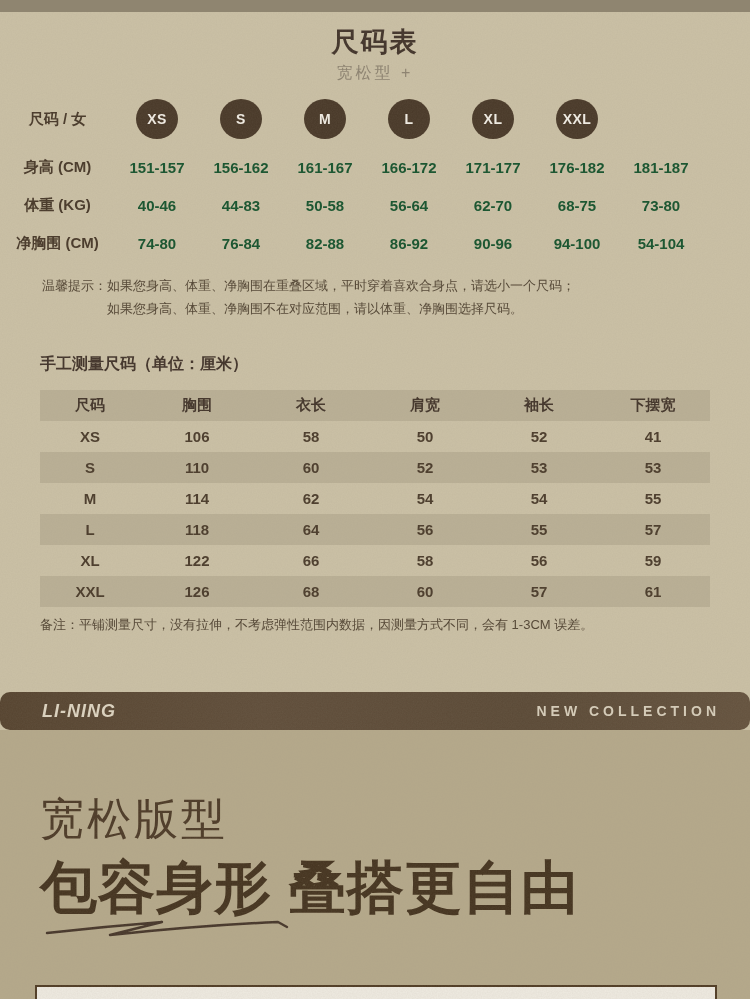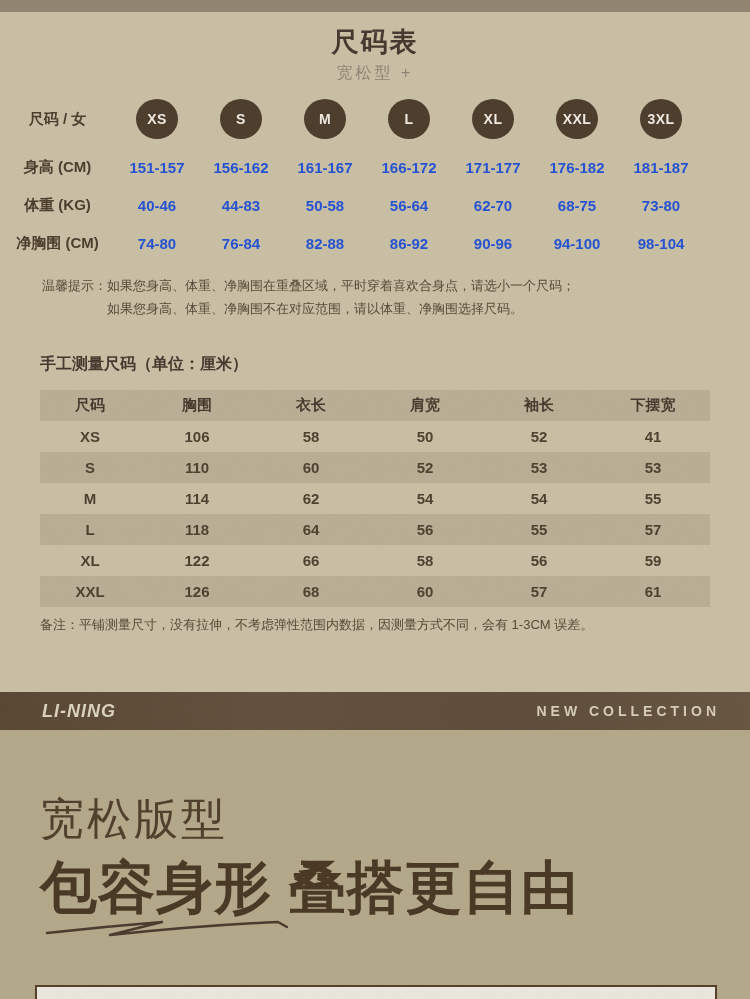--- a/index.html
+++ b/index.html
@@ -10,39 +10,39 @@
     overflow:hidden; background:#cbc1a6;
   }
   
   .noise { position:absolute; left:0; top:0; z-index:9; pointer-events:none; }
 
   
   .sec-top   { position:absolute; left:0; top:0;   width:750px; height:680px; background:#cbc1a6; }
   .sec-band  { position:absolute; left:0; top:680px; width:750px; height:38px;
                background:linear-gradient(90deg,#55432f 0%,#5f4d3a 35%,#5a4936 70%,#64523e 100%);
                display:flex; align-items:center; justify-content:space-between;
-               padding:0 30px 0 42px; z-index:2; }
+               padding:0 30px 0 42px; z-index:2;border-radius:10px; }
   .sec-bottom{ position:absolute; left:0; top:718px; width:750px; height:281px; background:#b5a98b; }
 
   
   .title { position:absolute; left:0; top:12px; width:750px; text-align:center;
            font-size:27px; font-weight:bold; color:#41332a; letter-spacing:2px; }
   .subtitle { position:absolute; left:0; top:51px; width:750px; text-align:center;
               font-size:16px; color:#8d8371; letter-spacing:3px; }
 
   
   .schart { position:absolute; left:0; top:86px; width:750px; }
   .sc-row { display:flex; align-items:center; height:38px; }
   .sc-row.badges { height:42px; margin-bottom:8px; }
   .sc-label { width:115px; text-align:center; font-size:15px; font-weight:bold; color:#473829; }
   .sc-cell { width:84px; text-align:center; }
   .badge { display:inline-flex; align-items:center; justify-content:center;
            width:42px; height:40px; border-radius:50%; background:#483828;
            color:#f3efe7; font-size:14px; font-weight:bold; letter-spacing:0.5px; }
-  .sc-val { font-size:15px; font-weight:bold; color:#1d4ed8; }
+  .sc-val { font-size:15px; font-weight:bold; color:#14532d; }
 
   
   .tips { position:absolute; left:42px; top:262px; display:flex;
           font-size:13px; color:#524534; line-height:23px; }
   .tips-label { white-space:nowrap; }
 
   
   .mheading { position:absolute; left:40px; top:342px; font-size:16px;
               font-weight:bold; color:#41332a; }
   .mtable { position:absolute; left:40px; top:378px; width:670px; }
@@ -81,21 +81,20 @@
     <div class="schart">
 
       <div class="sc-row badges">
         <div class="sc-label">尺码 / 女</div>
         <div class="sc-cell"><span class="badge">XS</span></div>
         <div class="sc-cell"><span class="badge">S</span></div>
         <div class="sc-cell"><span class="badge">M</span></div>
         <div class="sc-cell"><span class="badge">L</span></div>
         <div class="sc-cell"><span class="badge">XL</span></div>
         <div class="sc-cell"><span class="badge">XXL</span></div>
-        <div class="sc-cell"><span class="badge">3XL</span></div>
       </div>
 
       <div class="sc-row">
         <div class="sc-label">身高 (CM)</div>
         <div class="sc-cell sc-val">151-157</div>
         <div class="sc-cell sc-val">156-162</div>
         <div class="sc-cell sc-val">161-167</div>
         <div class="sc-cell sc-val">166-172</div>
         <div class="sc-cell sc-val">171-177</div>
         <div class="sc-cell sc-val">176-182</div>
@@ -114,21 +113,21 @@
       </div>
 
       <div class="sc-row">
         <div class="sc-label">净胸围 (CM)</div>
         <div class="sc-cell sc-val">74-80</div>
         <div class="sc-cell sc-val">76-84</div>
         <div class="sc-cell sc-val">82-88</div>
         <div class="sc-cell sc-val">86-92</div>
         <div class="sc-cell sc-val">90-96</div>
         <div class="sc-cell sc-val">94-100</div>
-        <div class="sc-cell sc-val">98-104</div>
+        <div class="sc-cell sc-val">54-104</div>
       </div>
     </div>
 
     <div class="tips">
       <div class="tips-label">温馨提示：</div>
       <div>
         <div>如果您身高、体重、净胸围在重叠区域，平时穿着喜欢合身点，请选小一个尺码；</div>
         <div>如果您身高、体重、净胸围不在对应范围，请以体重、净胸围选择尺码。</div>
       </div>
     </div>

